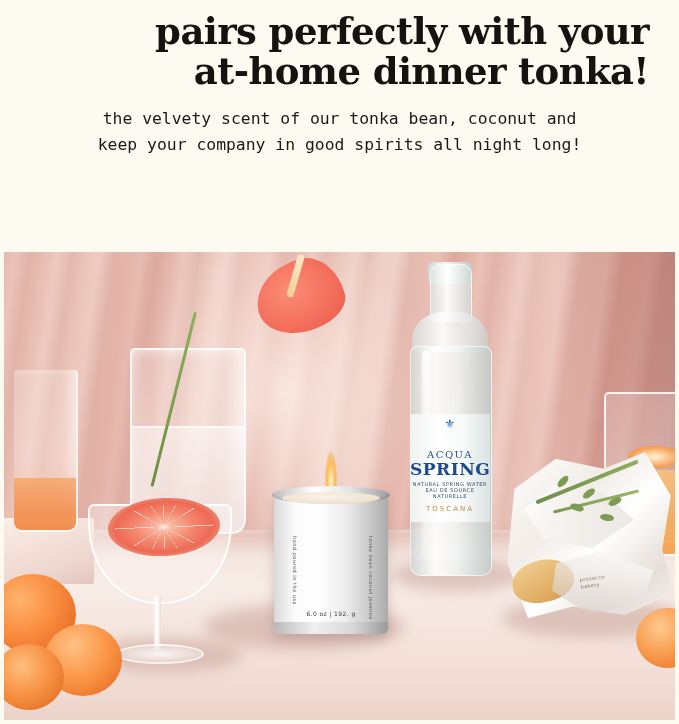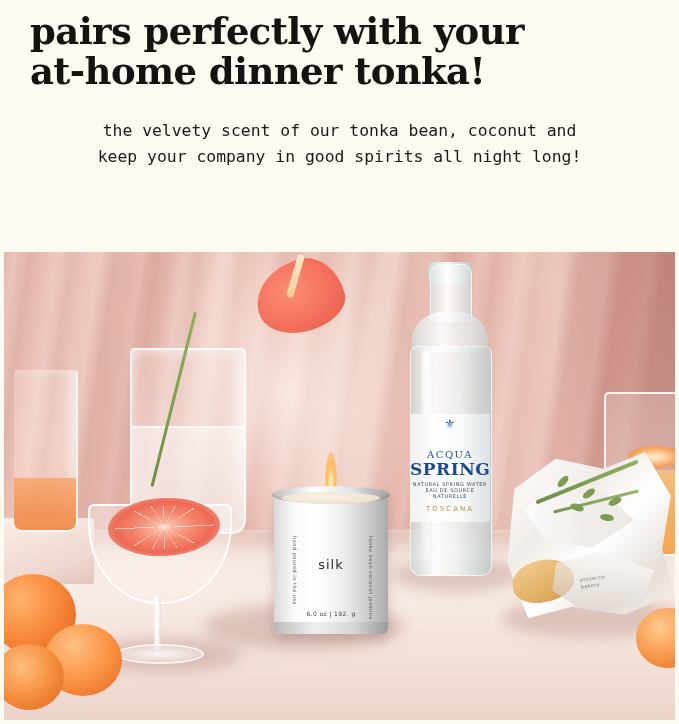--- a/index.html
+++ b/index.html
@@ -15,21 +15,21 @@
   }
   .page {
     position: relative;
     width: 679px;
     height: 724px;
     background: #fdfaf1;
   }
 
   
   .headline {
-    text-align: left;
+    text-align: right;
     font-family: "DejaVu Serif", serif;
     font-weight: bold;
     font-size: 37px;
     line-height: 1.08;
     color: #15120f;
     letter-spacing: -0.6px;
     padding: 12px 30px 0 30px;
     margin: 0;
   }
   .headline .line {
@@ -38,21 +38,21 @@
   }
 
   
   .subcopy {
     text-align: center;
     font-family: "DejaVu Sans Mono", monospace;
     font-size: 16.4px;
     line-height: 1.58;
     color: #1a1a1a;
     padding: 14px 16px 0 16px;
-    margin: 12px;
+    margin: 0;
   }
   .subcopy .line {
     display: block;
     white-space: nowrap;
   }
 
   
   .photo-wrap {
     position: absolute;
     left: 4px;
@@ -600,23 +600,20 @@
       <div class="grapefruit"></div>
       <div class="coupe-stem"></div>
       <div class="coupe-foot"></div>
 
       <div class="flame"></div>
       <div class="wick"></div>
       <div class="candle"></div>
       <div class="candle-rim"></div>
       <div class="candle-wax"></div>
       <div class="candle-base"></div>
-      <div class="candle-label">
-        <span class="name">silk</span>
-      </div>
       <div class="candle-side-text candle-side-left">hand poured in the usa</div>
       <div class="candle-side-text candle-side-right">tonka bean coconut jasmine</div>
       <div class="candle-weight">6.0 oz  |  192. g</div>
 
       <div class="bottle">
         <div class="bottle-cap"></div>
         <div class="bottle-neck"></div>
         <div class="bottle-topmark">1564</div>
         <div class="bottle-shoulder"></div>
         <div class="bottle-body"></div>

